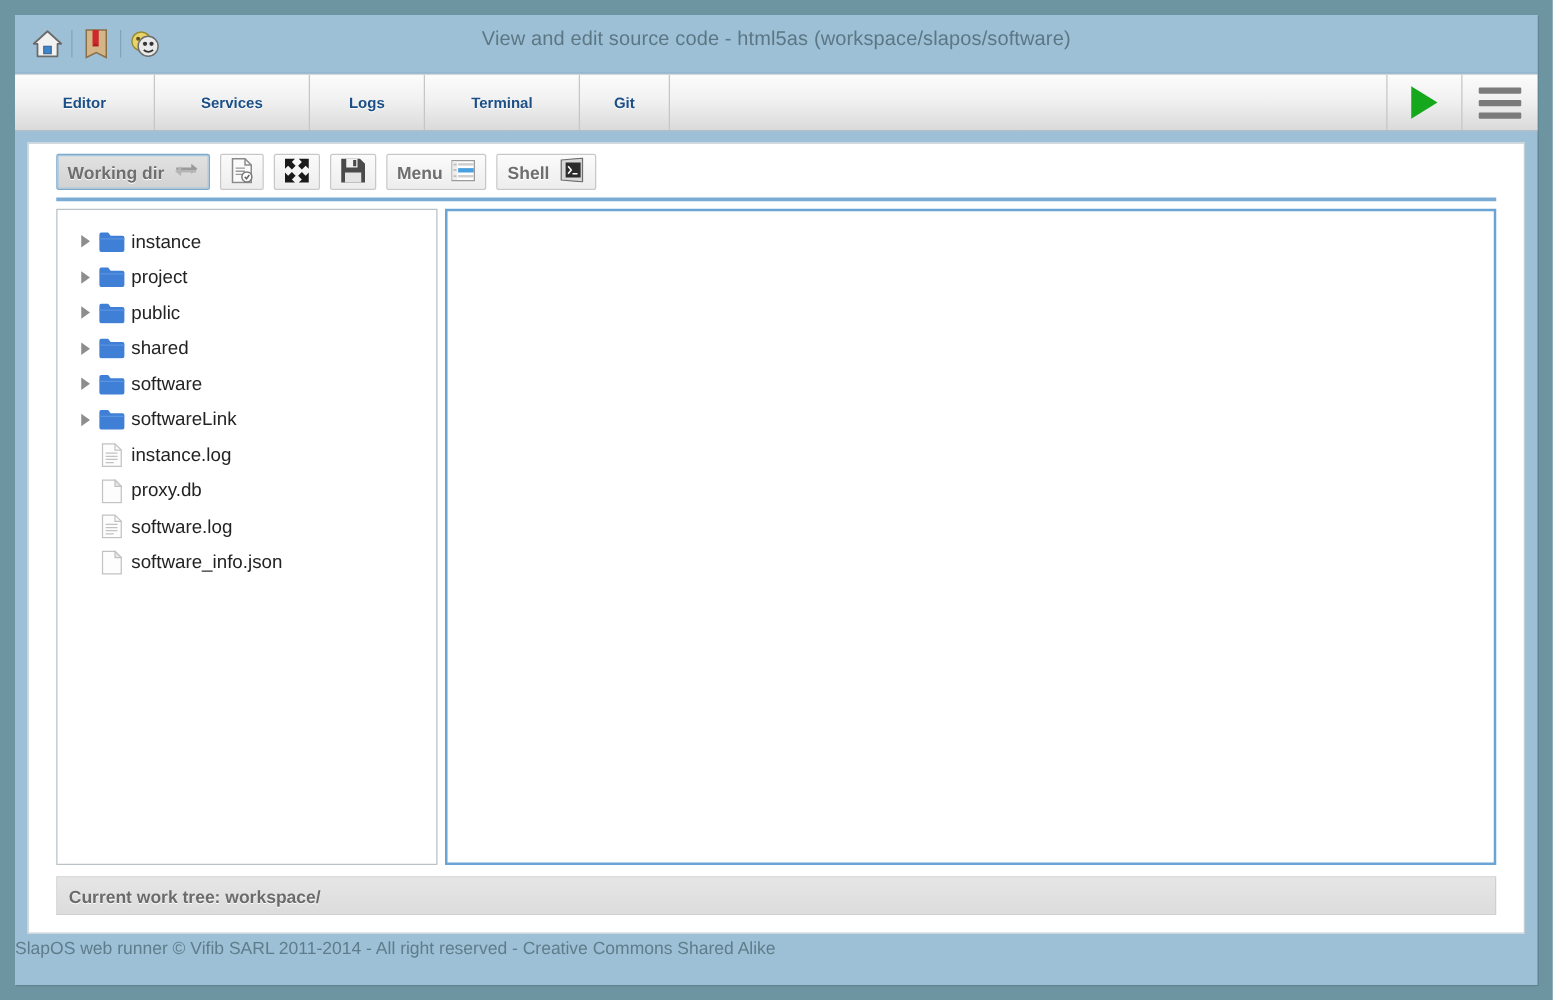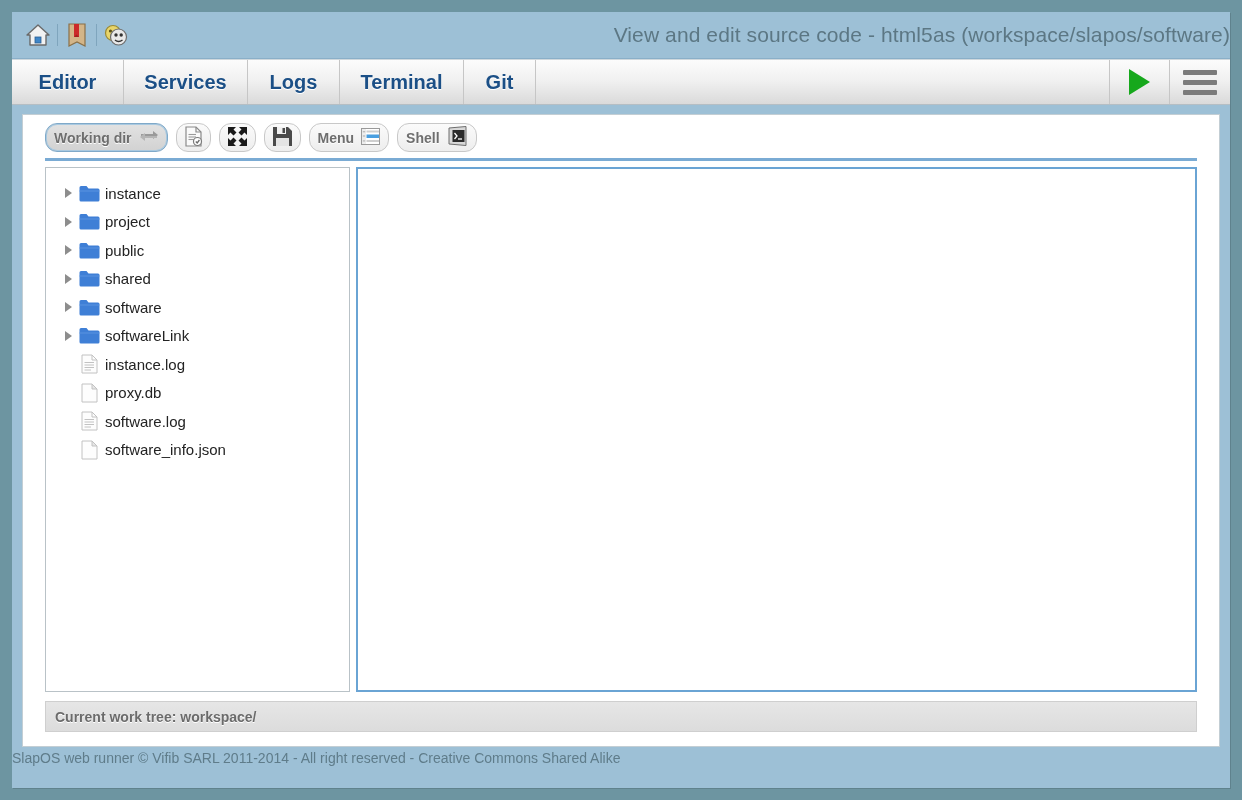--- a/index.html
+++ b/index.html
@@ -32,39 +32,39 @@
     width: 30px; height: 30px;
     display: flex; align-items: center; justify-content: center;
     cursor: pointer;
   }
   .tsep {
     width: 1px; height: 22px; background: #7fa5bd; margin: 0 4px;
   }
   .title-text {
     position: absolute;
     left: 0; right: 0; top: 11px;
-    text-align: right;
-    font-size: 21px;
+    text-align: center;
+    font-size: 16px;
     color: #5c7784;
     letter-spacing: 0.1px;
   }
   
   .navbar {
     position: relative;
     height: 44px;
     display: flex;
     background: linear-gradient(to bottom, #fcfcfc 0%, #f0f0f0 48%, #dadada 100%);
     border-top: 1px solid #cfd8dd;
     border-bottom: 1px solid #b5bec4;
   }
   .nav-tab {
     display: flex; align-items: center; justify-content: center;
     height: 100%;
     padding: 0 20px;
-    font-size: 20px;
+    font-size: 12px;
     font-weight: bold;
     color: #1b4f86;
     border-right: 1px solid #c6c6c6;
     box-sizing: border-box;
     cursor: pointer;
     text-shadow: 0 1px 0 #fff;
   }
   .nav-tab.t-editor { width: 112px; }
   .nav-tab.t-services { width: 124px; }
   .nav-tab.t-logs { width: 92px; }
@@ -103,21 +103,21 @@
     padding: 8px 0 0 22px;
     display: flex; align-items: flex-start; gap: 8px;
     box-sizing: border-box;
   }
   .tbtn {
     height: 29px;
     display: flex; align-items: center; gap: 7px;
     padding: 0 8px;
     background: linear-gradient(to bottom, #fbfbfb 0%, #ededed 100%);
     border: 1px solid #c8c8c8;
-    border-radius: 12px;
+    border-radius: 2px;
     font-size: 14px;
     font-weight: bold;
     color: #6e6e6e;
     cursor: pointer;
     box-sizing: border-box;
     text-shadow: 0 1px 0 #fff;
   }
   .tbtn.active {
     background: linear-gradient(to bottom, #e2e2e2 0%, #d2d2d2 100%);
     border-color: #7fa9c9;

